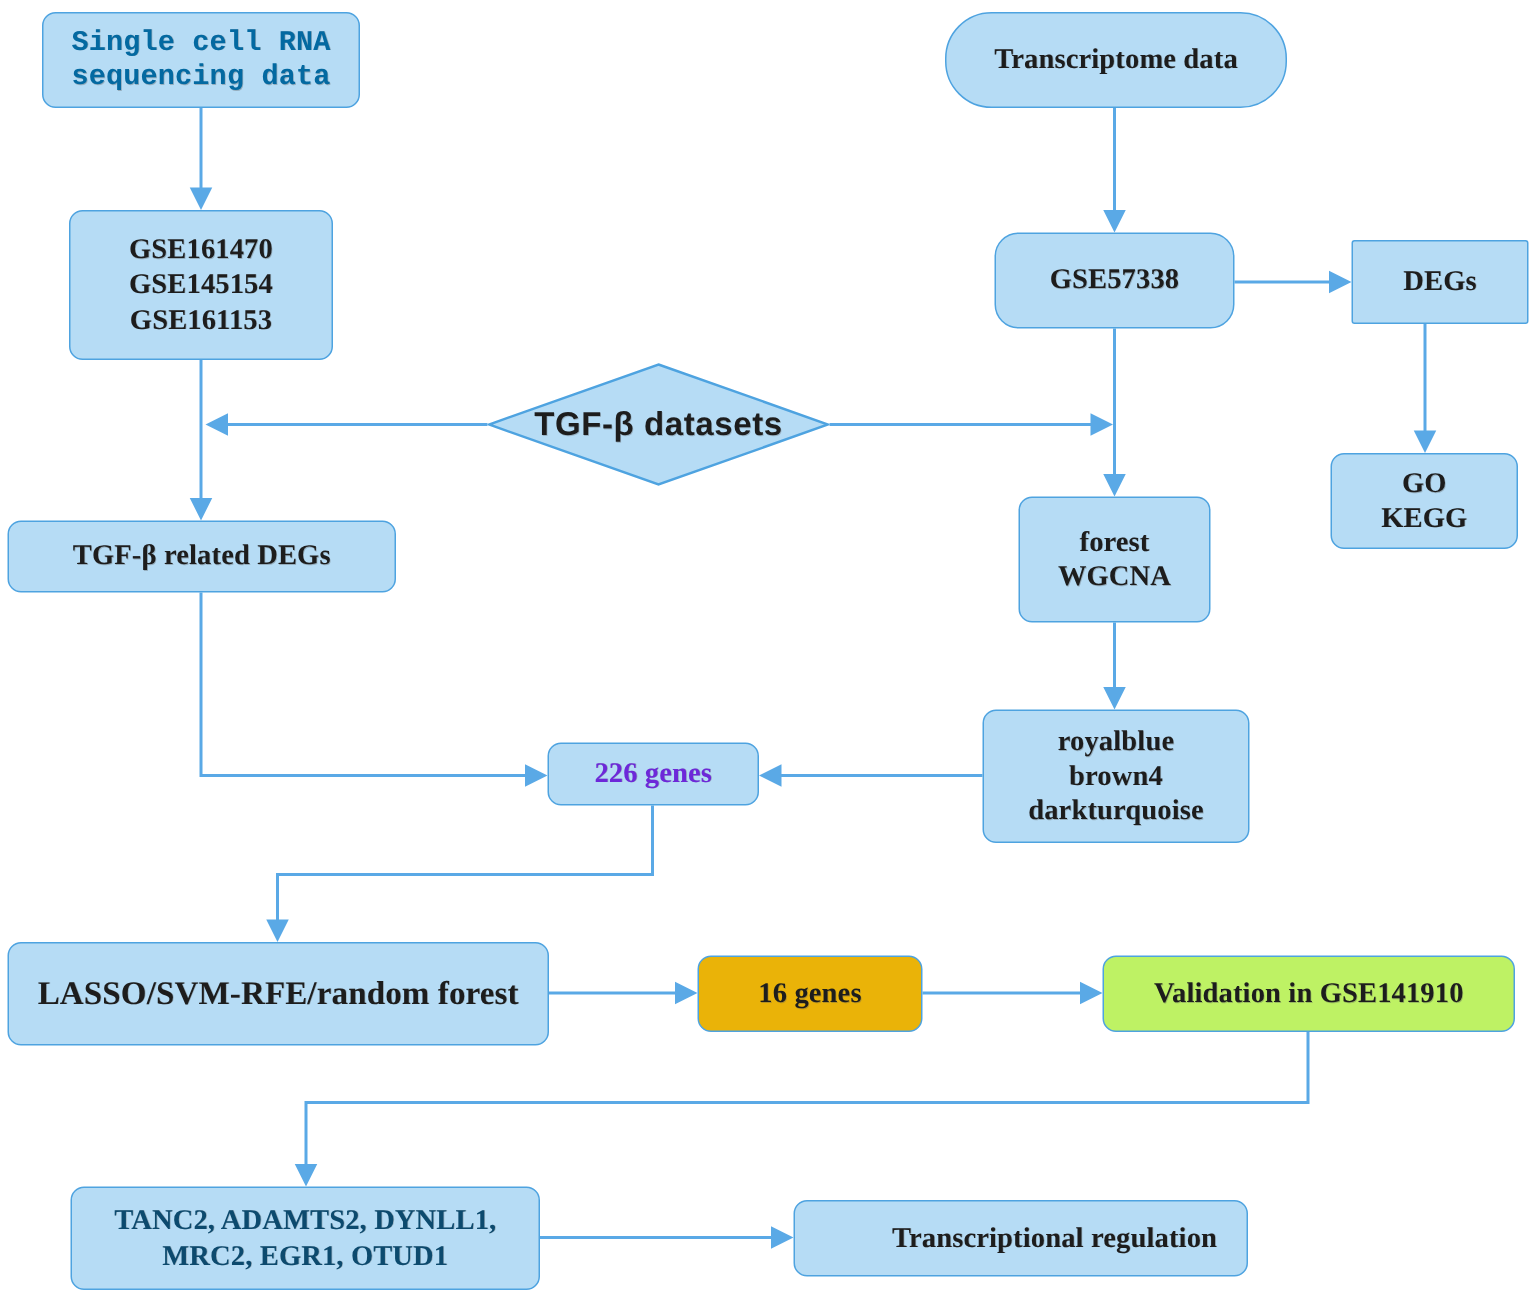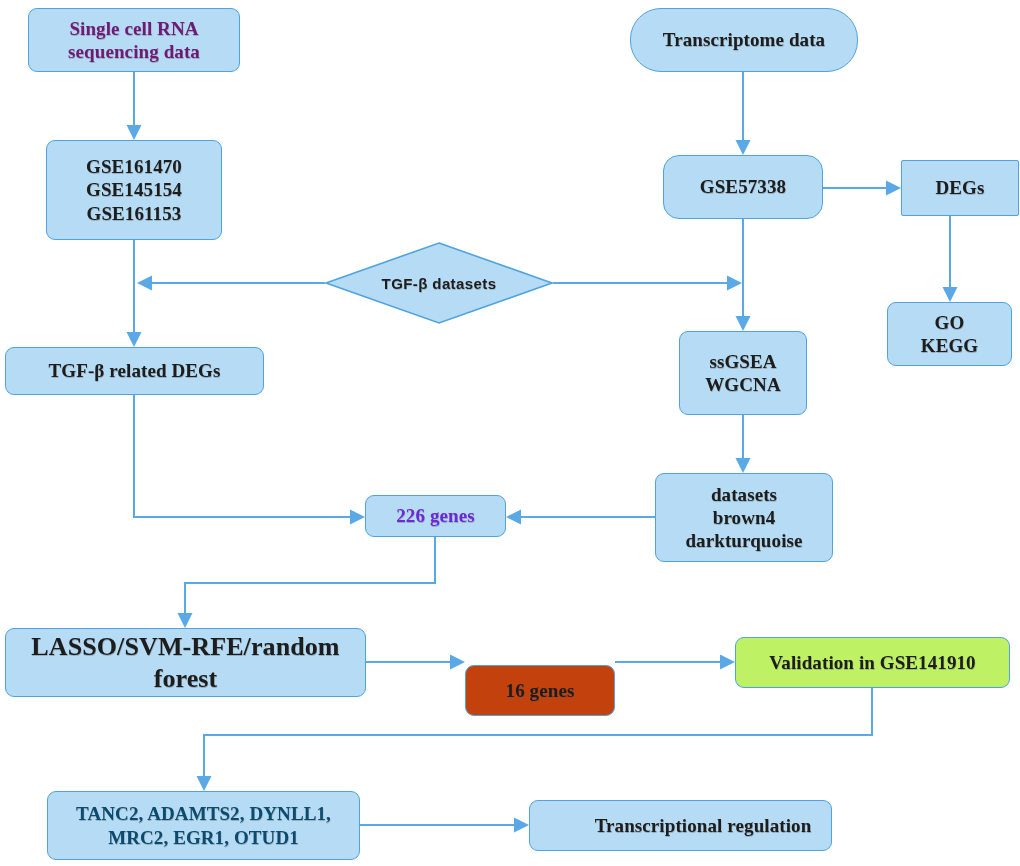--- a/index.html
+++ b/index.html
@@ -135,21 +135,21 @@
       <g>
         <polyline points="872,688 872,735 204,735 204,787" fill="none" stroke="#5aa9e6" stroke-width="2" stroke-linejoin="miter"></polyline>
         <polygon points="204,791 196.5,776 211.5,776" fill="#5aa9e6"></polygon>
       </g>
       <g>
         <polyline points="360,825 525,825" fill="none" stroke="#5aa9e6" stroke-width="2" stroke-linejoin="miter"></polyline>
         <polygon points="529,825 514,817.5 514,832.5" fill="#5aa9e6"></polygon>
       </g>
     </svg>
   <div id="nodes-layer">
-      <div class="node" style="left: 28px; top: 8px; width: 212px; height: 64px; font-size: 19px; background: rgb(182, 220, 245); border-color: rgb(78, 163, 224); color: #701a75;">
+      <div class="node" style="left: 28px; top: 8px; width: 212px; height: 64px; font-size: 19px; background: rgb(182, 220, 245); border-color: rgb(78, 163, 224); color: #0369a1; font-family: Liberation Mono, monospace;">
         <span class="node-text">Single cell RNA
 sequencing data</span>
       </div>
       <div class="node" style="left: 46px; top: 140px; width: 176px; height: 100px; font-size: 19px; background: rgb(182, 220, 245); border-color: rgb(78, 163, 224); color: rgb(29, 29, 29);">
         <span class="node-text">GSE161470
 GSE145154
 GSE161153</span>
       </div>
       <div class="node" style="left: 630px; top: 8px; width: 228px; height: 64px; font-size: 19px; background: rgb(182, 220, 245); border-color: rgb(78, 163, 224); color: rgb(29, 29, 29); border-radius: 31px;">
         <span class="node-text">Transcriptome data</span>
@@ -161,47 +161,47 @@
         <span class="node-text">DEGs</span>
       </div>
       <div class="node" style="left: 887px; top: 302px; width: 125px; height: 64px; font-size: 19px; background: rgb(182, 220, 245); border-color: rgb(78, 163, 224); color: rgb(29, 29, 29);">
         <span class="node-text">GO
 KEGG</span>
       </div>
       <div class="node" style="left: 5px; top: 347px; width: 259px; height: 48px; font-size: 19px; background: rgb(182, 220, 245); border-color: rgb(78, 163, 224); color: rgb(29, 29, 29);">
         <span class="node-text">TGF-β related DEGs</span>
       </div>
       <div class="node" style="left: 679px; top: 331px; width: 128px; height: 84px; font-size: 19px; background: rgb(182, 220, 245); border-color: rgb(78, 163, 224); color: rgb(29, 29, 29);">
-        <span class="node-text">ssGSEA
+        <span class="node-text">forest
 WGCNA</span>
       </div>
       <div class="node" style="left: 655px; top: 473px; width: 178px; height: 89px; font-size: 19px; background: rgb(182, 220, 245); border-color: rgb(78, 163, 224); color: rgb(29, 29, 29);">
-        <span class="node-text">datasets
+        <span class="node-text">royalblue
 brown4
 darkturquoise</span>
       </div>
       <div class="node" style="left: 365px; top: 495px; width: 141px; height: 42px; font-size: 19px; background: rgb(182, 220, 245); border-color: rgb(78, 163, 224); color: #6d28d9;">
         <span class="node-text">226 genes</span>
       </div>
-      <div class="node" style="left: 5px; top: 628px; width: 361px; height: 69px; font-size: 26px; background: rgb(182, 220, 245); border-color: rgb(78, 163, 224); color: rgb(29, 29, 29);">
+      <div class="node" style="left: 5px; top: 628px; width: 361px; height: 69px; font-size: 22px; background: rgb(182, 220, 245); border-color: rgb(78, 163, 224); color: rgb(29, 29, 29);">
         <span class="node-text">LASSO/SVM-RFE/random forest</span>
       </div>
-      <div class="node" style="left: 465px; top: 637px; width: 150px; height: 51px; font-size: 19px; background: #c2410c; border-color: rgb(78, 163, 224); color: rgb(29, 29, 29); margin-top: 28px;">
+      <div class="node" style="left: 465px; top: 637px; width: 150px; height: 51px; font-size: 19px; background: #eab308; border-color: rgb(78, 163, 224); color: rgb(29, 29, 29);">
         <span class="node-text">16 genes</span>
       </div>
       <div class="node" style="left: 735px; top: 637px; width: 275px; height: 51px; font-size: 19px; background: #bef264; border-color: rgb(78, 163, 224); color: rgb(29, 29, 29);">
         <span class="node-text">Validation in GSE141910</span>
       </div>
       <div class="node" style="left: 47px; top: 791px; width: 313px; height: 69px; font-size: 19px; background: rgb(182, 220, 245); border-color: rgb(78, 163, 224); color: #0c4a6e;">
         <span class="node-text">TANC2, ADAMTS2, DYNLL1,
 MRC2, EGR1, OTUD1</span>
       </div>
       <div class="node" style="left: 529px; top: 800px; width: 303px; height: 51px; font-size: 19px; background: rgb(182, 220, 245); border-color: rgb(78, 163, 224); color: rgb(29, 29, 29); padding-left: 45px;">
         <span class="node-text">Transcriptional regulation</span>
       </div>
       <div class="diamond" style="left: 325px; top: 242px; width: 228px; height: 82px;">
         <svg width="228" height="82" viewBox="0 0 228 82">
           <polygon points="114,1 227,41 114,81 1,41" fill="#b6dcf5" stroke="#4ea3e0" stroke-width="1.6"></polygon>
         </svg>
-        <span class="dlabel" style="font-size: 15px; color: rgb(29, 29, 29); text-align: right;">TGF-β datasets</span>
+        <span class="dlabel" style="font-size: 22px; color: rgb(29, 29, 29); text-align: right;">TGF-β datasets</span>
       </div>
     </div>
 </div>
 
 </body></html>

